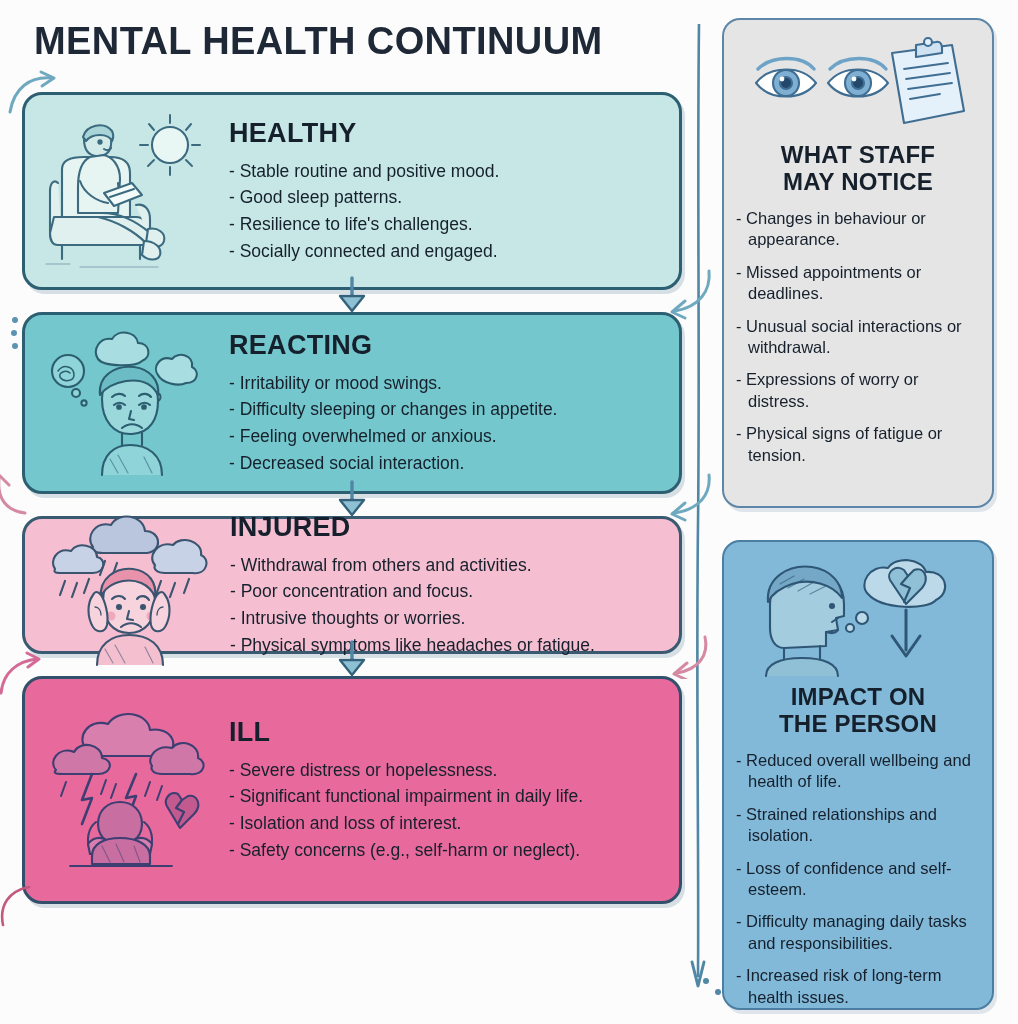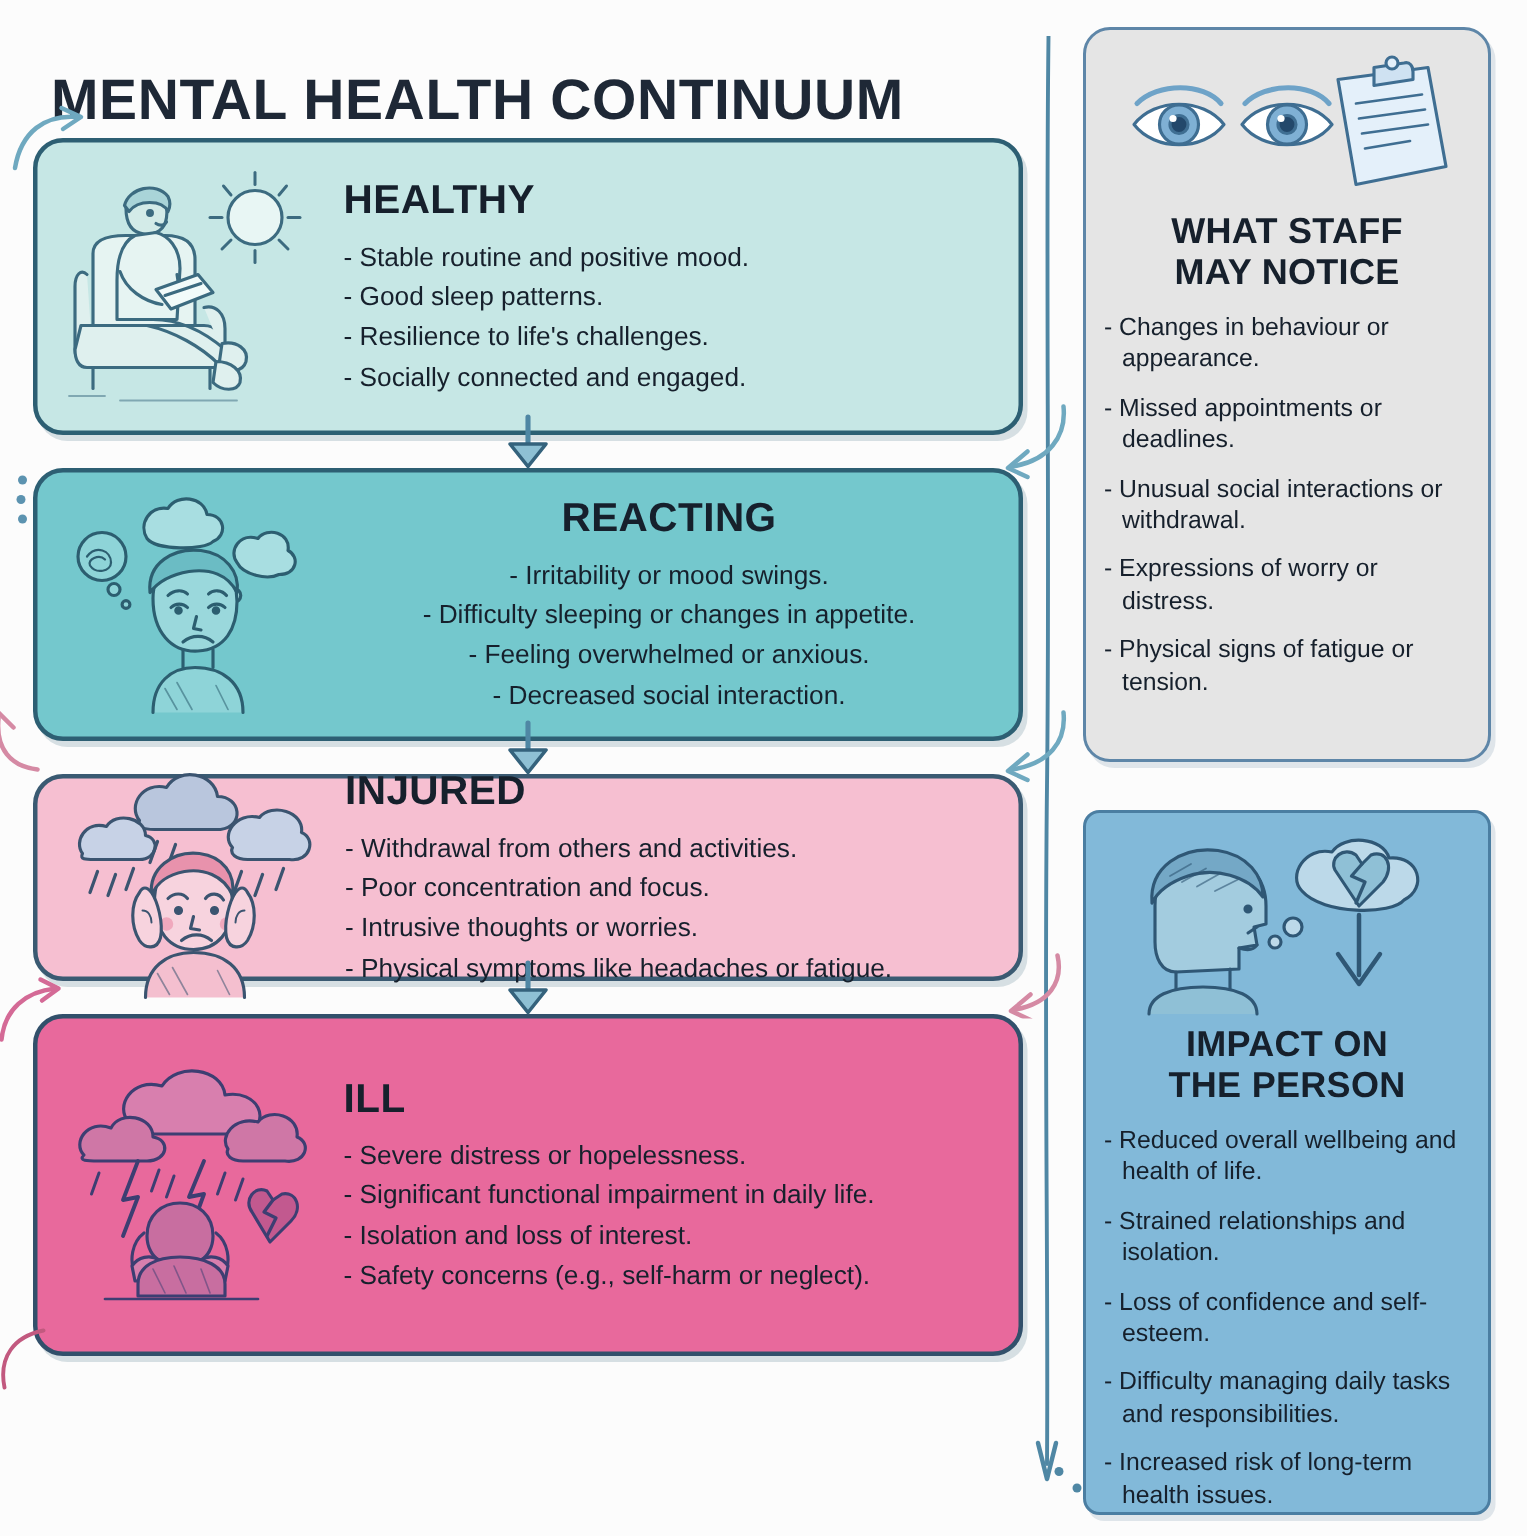--- a/index.html
+++ b/index.html
@@ -23,21 +23,20 @@
   
   .title {
     position: absolute;
     left: 34px;
     top: 20px;
     font-size: 38px;
     font-weight: bold;
     letter-spacing: 0.4px;
     color: #1e2836;
     font-family: "Liberation Sans", sans-serif;
-    margin-top: 26px;
   }
 
   
   .stages {
     position: absolute;
     left: 22px;
     top: 92px;
     width: 660px;
   }
 
@@ -46,21 +45,21 @@
     border-radius: 20px;
     border: 3px solid #2d5f73;
     margin-bottom: 22px;
     display: flex;
     align-items: center;
     padding: 12px 16px 12px 10px;
     box-shadow: 3px 4px 0 rgba(45,95,115,0.18);
   }
 
   .card.c1 { background: #c6e7e5; height: 198px; }
-  .card.c2 { background: #74c8cd; height: 182px; text-align: center; }
+  .card.c2 { background: #74c8cd; height: 182px; }
   .card.c3 { background: #f6bfd1; height: 138px; border-color: #3a5a72; padding-left: 11px; }
   .card.c4 { background: #e8699c; height: 228px; border-color: #32506b; }
 
   .card-art {
     flex: 0 0 190px;
     height: 100%;
     display: flex;
     align-items: center;
     justify-content: center;
   }
@@ -108,21 +107,21 @@
     position: absolute;
     left: 722px;
     width: 272px;
     border-radius: 18px;
     border: 2.5px solid #5e86a8;
     padding: 10px 12px 12px 12px;
     box-shadow: 3px 4px 0 rgba(60,100,135,0.15);
   }
 
   .panel.p1 { top: 18px;  height: 490px; background: #e5e5e5; }
-  .panel.p2 { top: 540px; height: 470px; background: #82b9d9; border-color: #4b7ea2; border-radius: 11px; }
+  .panel.p2 { top: 540px; height: 470px; background: #82b9d9; border-color: #4b7ea2; }
 
   .panel-art {
     height: 108px;
     display: flex;
     align-items: center;
     justify-content: center;
   }
   .panel.p2 .panel-art { height: 128px; }
 
   .panel-heading {

